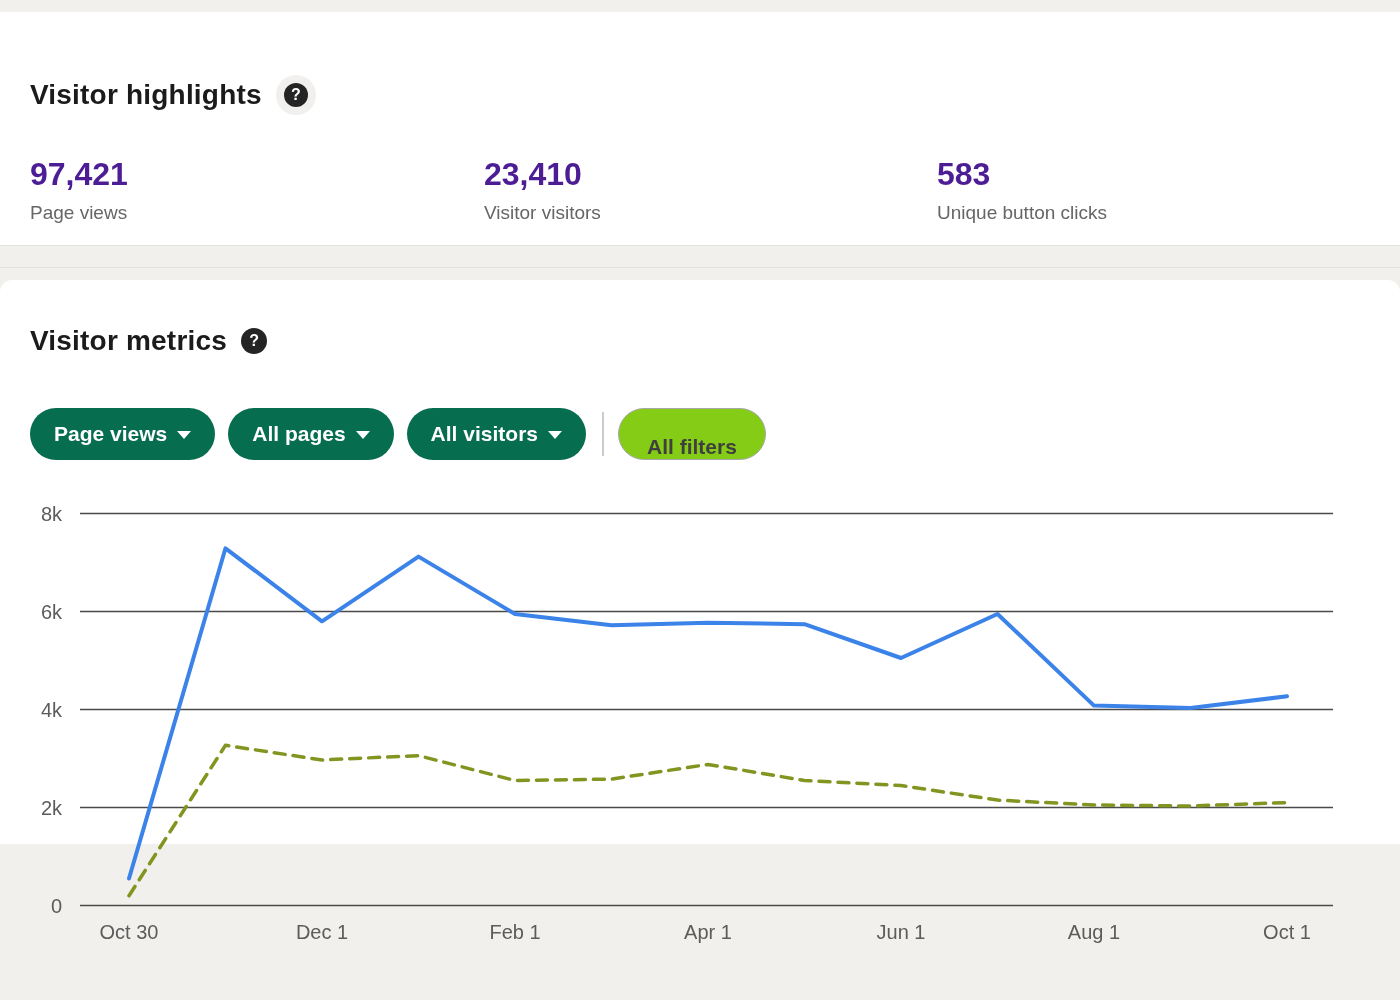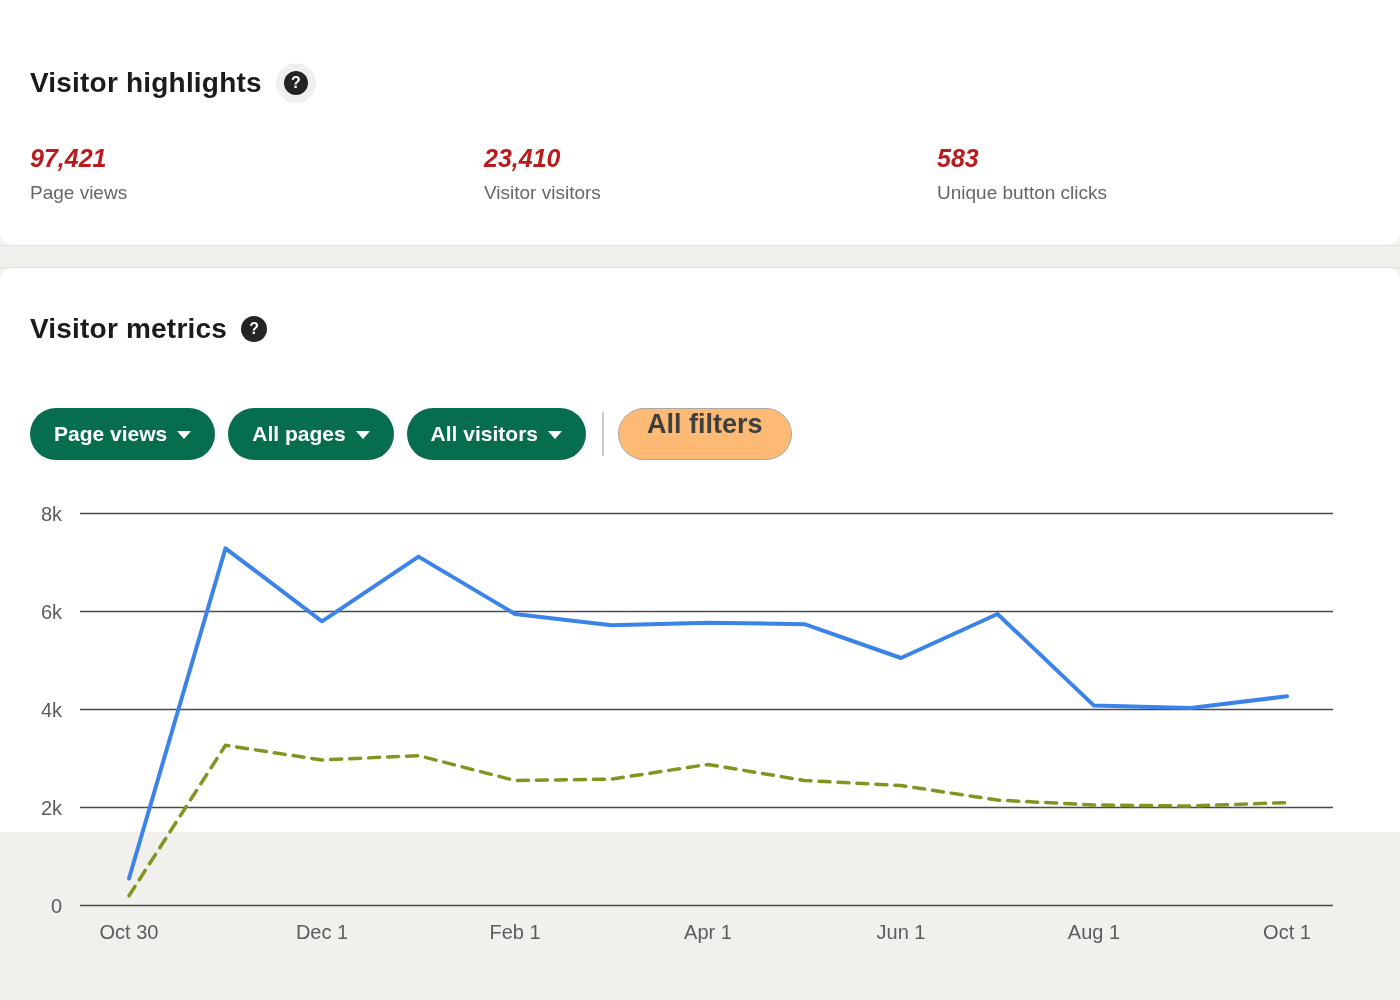--- a/index.html
+++ b/index.html
@@ -4,21 +4,21 @@
 <style>
   * { margin:0; padding:0; box-sizing:border-box; }
   html,body { width:1400px; height:1000px; }
   body {
     font-family:"Liberation Sans","DejaVu Sans",sans-serif;
     background:#f2f0ec;
     position:relative;
     overflow:hidden;
   }
   .card {
-    position:absolute; left:0; width:1400px; background:#ffffff;
+    position:absolute; left:0; width:1400px; background:#ffffff;margin-top:12px;
   }
   .card-top { top:0; height:245px; border-radius:0 0 12px 12px; }
   .card-bottom { top:268px; height:564px; border-radius:12px 12px 0 0; }
   .divider-band {
     position:absolute; left:0; top:245px; width:1400px; height:23px;
     background:#f2f0ec; border-top:1px solid #e3e1dc; border-bottom:1px solid #e3e1dc;
   }
   .heading-row { position:absolute; display:flex; align-items:center; gap:14px; }
   .heading-row h1 {
     font-size:28px; font-weight:700; color:#1b1b1b; letter-spacing:0.2px;
@@ -27,45 +27,45 @@
     width:40px; height:40px; border-radius:50%; background:#f1f0ee;
     display:flex; align-items:center; justify-content:center; cursor:pointer;
   }
   .help-dot {
     width:24px; height:24px; border-radius:50%; background:#242424;
     color:#ffffff; font-size:16px; font-weight:700;
     display:flex; align-items:center; justify-content:center; line-height:1;
   }
   .help-dot.lg { width:26px; height:26px; }
   .stat { position:absolute; top:144px; }
-  .stat-value { font-size:25px; font-weight:700; color:#b91c1c;font-style:italic; }
+  .stat-value { font-size:32px; font-weight:700; color:#4c1d95; }
   .stat-label { font-size:19px; color:#666666; margin-top:9px; }
   .filter-row {
     position:absolute; left:30px; top:408px; height:52px;
     display:flex; align-items:center;
   }
   .pill {
     height:52px; border-radius:26px; border:none; cursor:pointer;
     display:flex; align-items:center; gap:10px; padding:0 24px;
     font-family:inherit; font-size:21px; font-weight:700;
     background:var(--green); color:#ffffff; margin-right:13px;
   }
   .caret {
     width:0; height:0; border-left:7px solid transparent;
     border-right:7px solid transparent; border-top:8px solid #ffffff;
     margin-top:2px;
   }
   .vdivider {
     width:2px; height:44px; background:#cbcbcb; margin:0 14px 0 3px;
   }
   .pill-outline {
-    height:52px; border-radius:26px; background:#fdba74; cursor:pointer;
+    height:52px; border-radius:26px; background:#84cc16; cursor:pointer;
     border:1.5px solid #a8a8a8; padding:0 28px;
-    font-family:inherit; font-size:27px; font-weight:700; color:#3f3f3f;
-    display:flex; align-items:flex-start;
+    font-family:inherit; font-size:21px; font-weight:700; color:#3f3f3f;
+    display:flex; align-items:flex-end;
   }
   #chart { position:absolute; left:0; top:485px; }
 </style>
 </head>
 <body style="--green: #076d4f;">
 
 <div class="card card-top">
   <div class="heading-row" style="left:30px; top:63px;">
     <h1>Visitor highlights</h1>
     <div class="help-halo">

